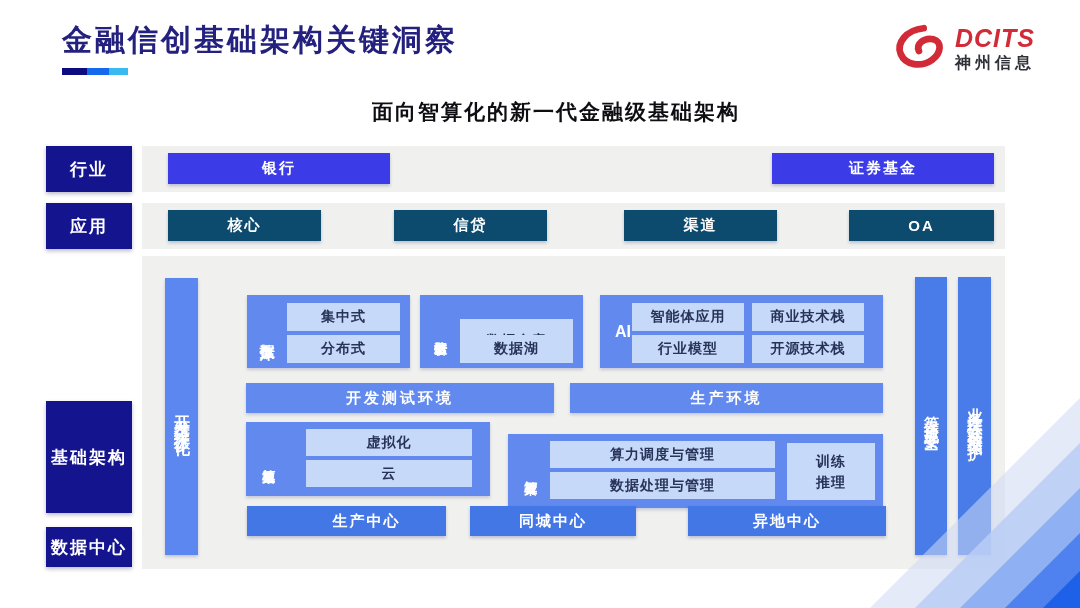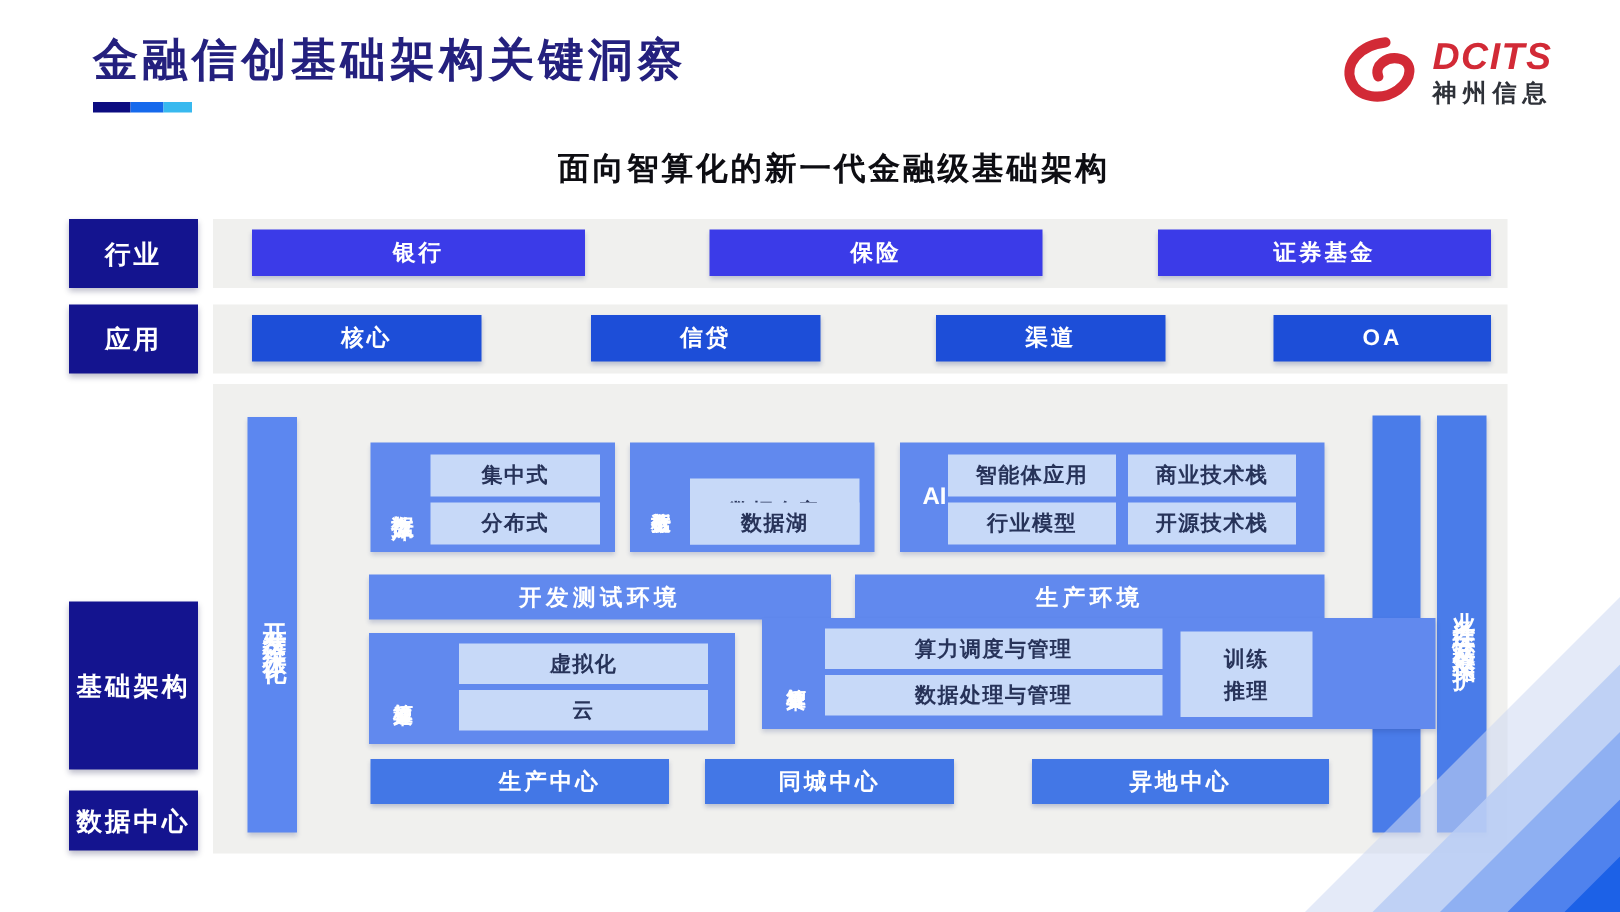--- a/index.html
+++ b/index.html
@@ -20,21 +20,21 @@
   .logo-brand{font-size:25px;font-weight:bold;font-style:italic;color:#d22a36;letter-spacing:1px;}
   .logo-company{font-size:16px;font-weight:bold;color:#2e3138;letter-spacing:4px;margin-top:4px;}
   .subtitle{left:156px;top:98px;width:800px;text-align:center;font-size:21px;font-weight:bold;color:#0d0d12;letter-spacing:2px;}
   
   .darkbox{background:#14148f;color:#fff;font-weight:bold;font-size:17px;display:flex;align-items:center;justify-content:center;letter-spacing:2px;box-shadow:0 2px 4px rgba(10,10,60,.28);}
   
   .strip{background:#f0f0ee;}
   
   .btn{display:flex;align-items:center;justify-content:center;color:#fff;font-weight:bold;font-size:15px;letter-spacing:2px;box-shadow:0 2px 3px rgba(30,50,120,.25);}
   .btn1{background:#3b3be8;}
-  .btn2{background:#1d4ed8;}
+  .btn2{background:#0c4a6e;}
   .btn3{background:#4377e6;}
   
   .group{background:#6189ee;box-shadow:0 2px 3px rgba(30,50,120,.2);}
   .glabel{position:absolute;color:#fff;font-weight:bold;font-size:15px;writing-mode:vertical-rl;text-orientation:upright;display:flex;align-items:center;justify-content:center;line-height:1.1;}
   .inner{position:absolute;background:#c7d9f8;color:#273359;font-weight:bold;font-size:14px;display:flex;align-items:center;justify-content:center;letter-spacing:1px;}
   .bigbar{background:#6189ee;display:flex;align-items:center;justify-content:center;color:#fff;font-weight:bold;font-size:15px;letter-spacing:3px;box-shadow:0 2px 3px rgba(30,50,120,.2);}
   .vbar{display:flex;align-items:center;justify-content:center;color:#fff;font-weight:bold;writing-mode:vertical-rl;text-orientation:upright;box-shadow:0 2px 3px rgba(30,50,120,.22);}
   .devops{background:#5c87f0;font-size:16px;letter-spacing:4px;}
   .rightbar{background:#4a7ce9;font-size:15px;letter-spacing:4px;}
   .train{white-space:pre-line;text-align:center;line-height:1.45;}
@@ -73,21 +73,20 @@
 
   <div class="abs subtitle">面向智算化的新一代金融级基础架构</div>
 
   <div class="abs darkbox" style="left:46px;top:146px;width:86px;height:46px;">行业</div>
   <div class="abs darkbox" style="left:46px;top:203px;width:86px;height:46px;">应用</div>
   <div class="abs darkbox" style="left:46px;top:401px;width:86px;height:112px;">基础架构</div>
   <div class="abs darkbox" style="left:46px;top:527px;width:86px;height:40px;">数据中心</div>
 
   <div class="abs strip" style="left:142px;top:146px;width:863px;height:46px;">
     <div class="abs btn btn1" style="left:26px;top:7px;width:222px;height:31px;">银行</div>
-    <div class="abs btn btn1" style="left:331px;top:7px;width:222px;height:31px;">保险</div>
     <div class="abs btn btn1" style="left:630px;top:7px;width:222px;height:31px;">证券基金</div>
   </div>
 
   <div class="abs strip" style="left:142px;top:203px;width:863px;height:46px;">
     <div class="abs btn btn2" style="left:26px;top:7px;width:153px;height:31px;">核心</div>
     <div class="abs btn btn2" style="left:252px;top:7px;width:153px;height:31px;">信贷</div>
     <div class="abs btn btn2" style="left:482px;top:7px;width:153px;height:31px;">渠道</div>
     <div class="abs btn btn2" style="left:707px;top:7px;width:145px;height:31px;">OA</div>
   </div>
 
@@ -119,21 +118,21 @@
 
     <div class="abs bigbar" style="left:104px;top:127px;width:308px;height:30px;">开发测试环境</div>
     <div class="abs bigbar" style="left:428px;top:127px;width:313px;height:30px;">生产环境</div>
 
     <div class="abs group" style="left:104px;top:166px;width:244px;height:74px;">
       <div class="glabel" style="left:8px;top:0;width:28px;height:74px;font-size:13px;">通算框架</div>
       <div class="inner" style="left:60px;top:7px;width:166px;height:27px;">虚拟化</div>
       <div class="inner" style="left:60px;top:38px;width:166px;height:27px;">云</div>
     </div>
 
-    <div class="abs group" style="left:366px;top:156px;width:449px;height:74px;padding-left:44px;">
+    <div class="abs group" style="left:366px;top:178px;width:375px;height:74px;padding-left:44px;">
       <div class="glabel" style="left:8px;top:0;width:28px;height:74px;font-size:13px;">智算框架</div>
       <div class="inner" style="left:42px;top:7px;width:225px;height:27px;">算力调度与管理</div>
       <div class="inner" style="left:42px;top:38px;width:225px;height:27px;">数据处理与管理</div>
       <div class="inner train" style="left:279px;top:9px;width:88px;height:57px;">训练
 推理</div>
     </div>
 
     <div class="abs btn btn3" style="left:105px;top:250px;width:199px;height:30px;padding-left:40px;">生产中心</div>
     <div class="abs btn btn3" style="left:328px;top:250px;width:166px;height:30px;">同城中心</div>
     <div class="abs btn btn3" style="left:546px;top:250px;width:198px;height:30px;">异地中心</div>

